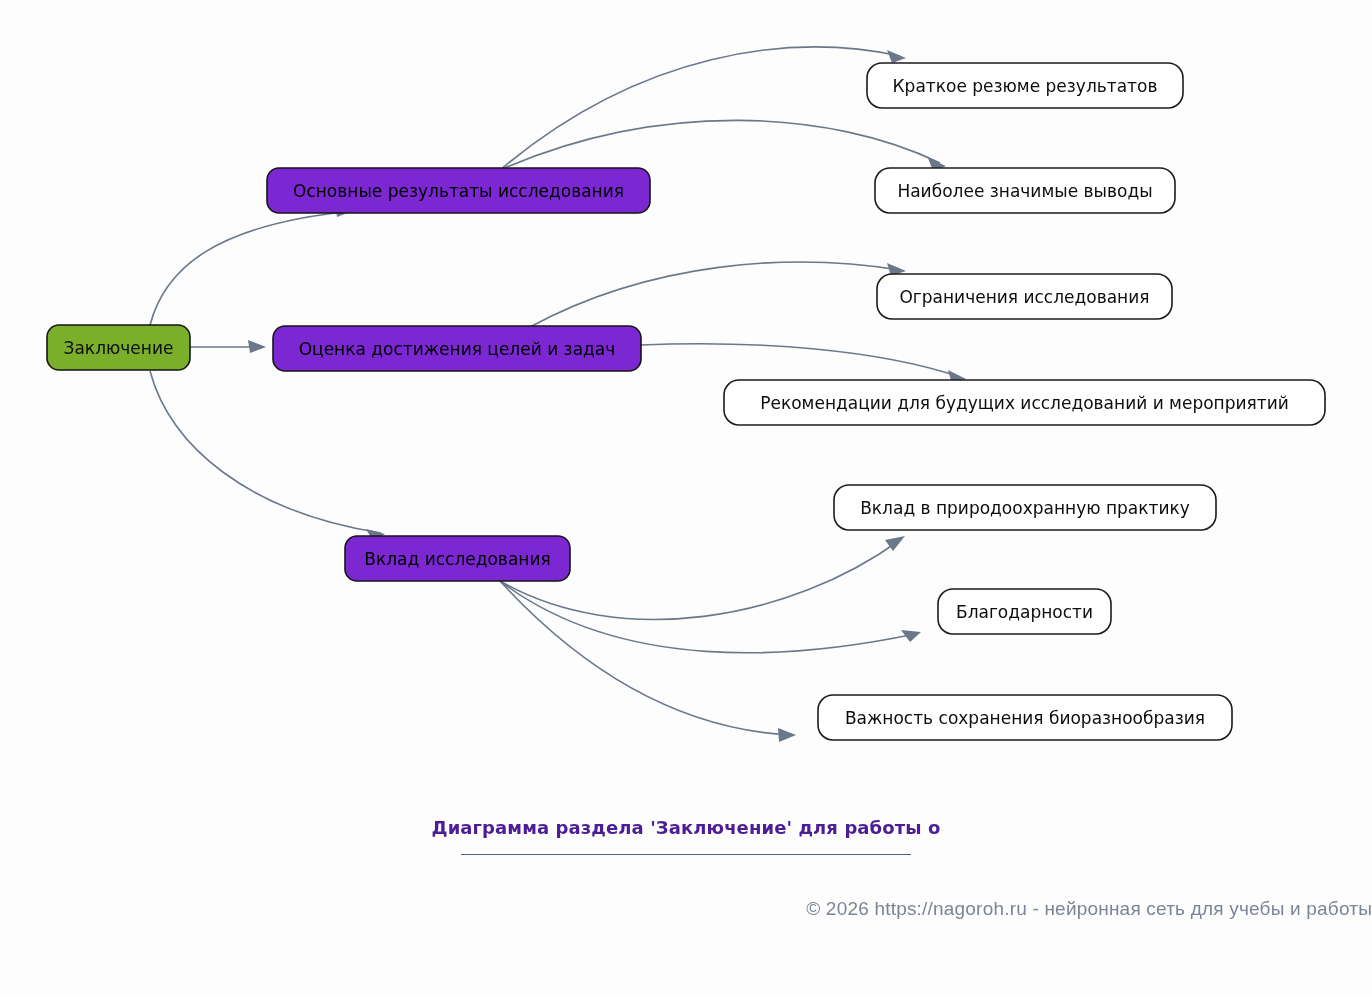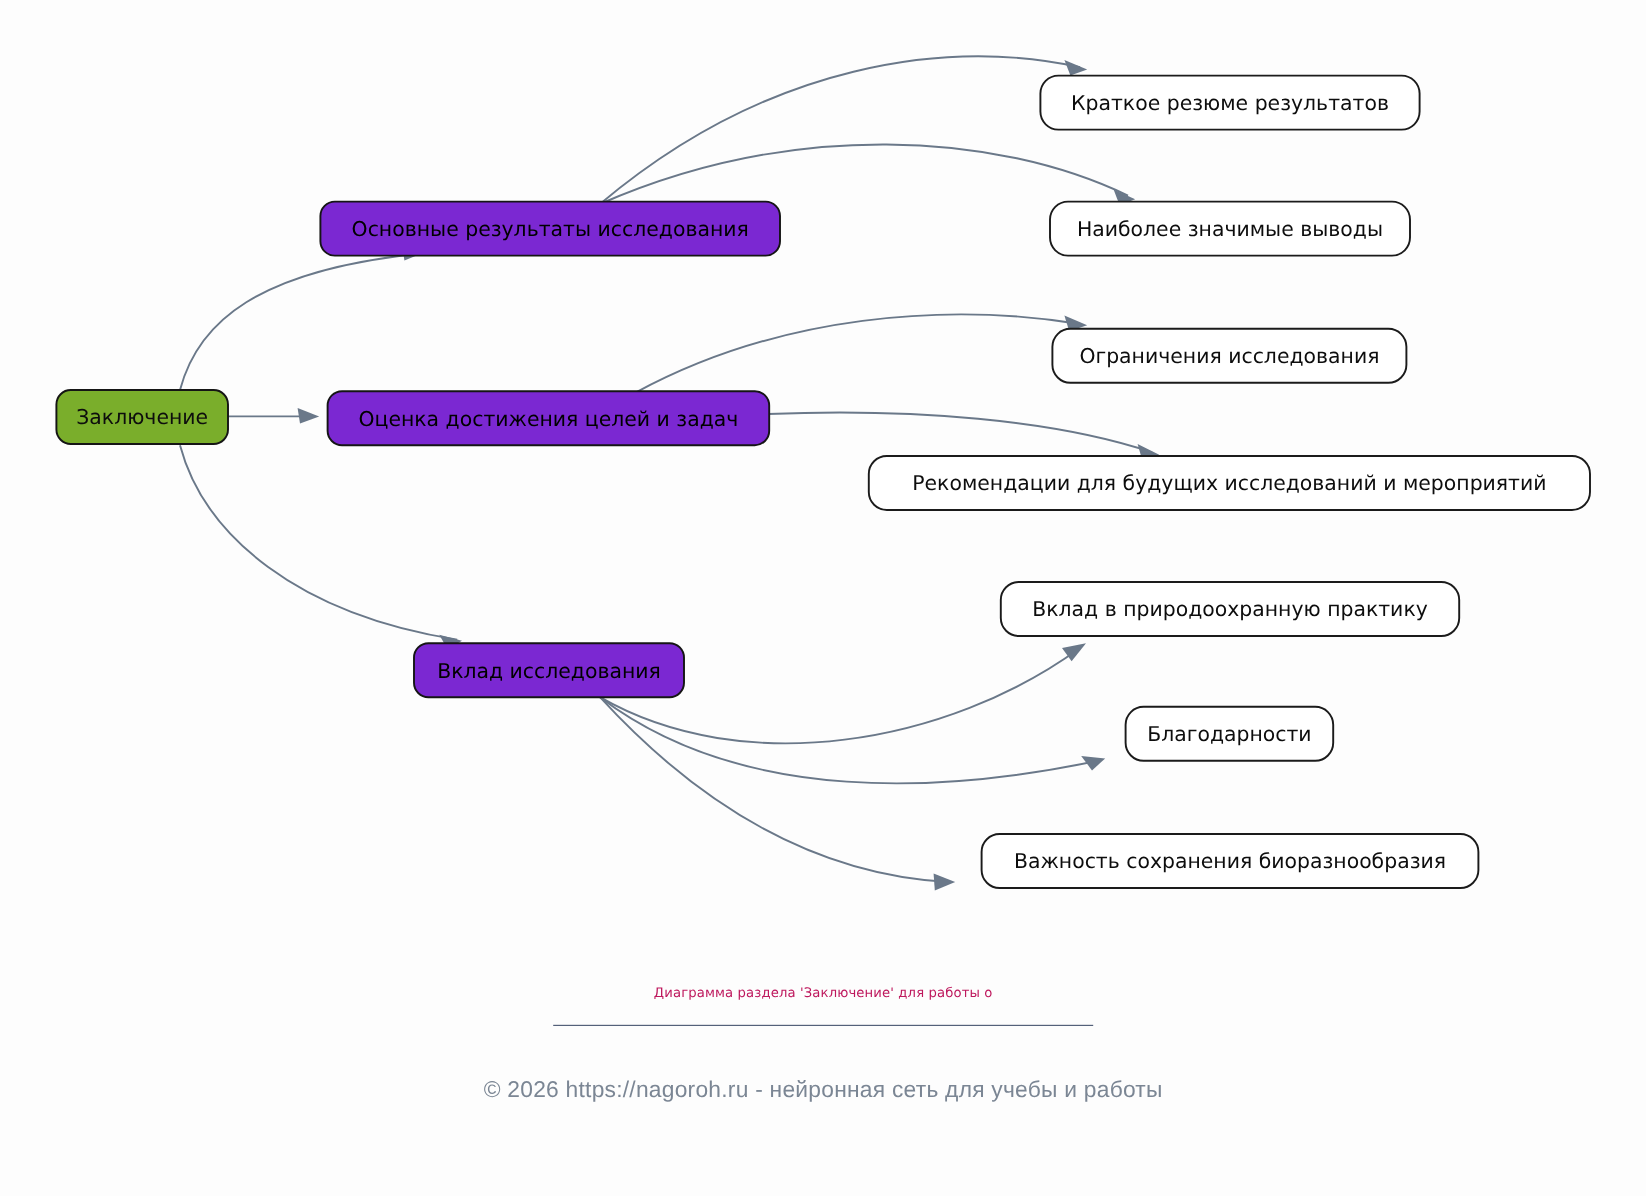--- a/index.html
+++ b/index.html
@@ -70,40 +70,40 @@
   }
   .caption-block {
     position: absolute;
     left: 0;
     top: 818px;
     width: 1372px;
     text-align: center;
   }
   .caption-title {
     font-family: "DejaVu Sans", sans-serif;
-    font-weight: normal;
-    font-size: 11px;
+    font-weight: bold;
+    font-size: 18px;
     line-height: 20px;
-    color: #be185d;
+    color: #4c1d95;
     margin: 0 auto;
     width: 520px;
     letter-spacing: 0.1px;
   }
   .caption-rule {
     width: 450px;
     height: 1px;
     background: #54617a;
     margin: 16px auto 0 auto;
   }
   .footer-text {
     position: absolute;
     left: 0;
     top: 898px;
     width: 1372px;
-    text-align: center;
+    text-align: right;
     font-family: "Liberation Sans", sans-serif;
     font-size: 19px;
     color: #7b8694;
     letter-spacing: 0.2px;
   }
 </style>
 </head>
 <body>
 
 <div id="diagram-root">

